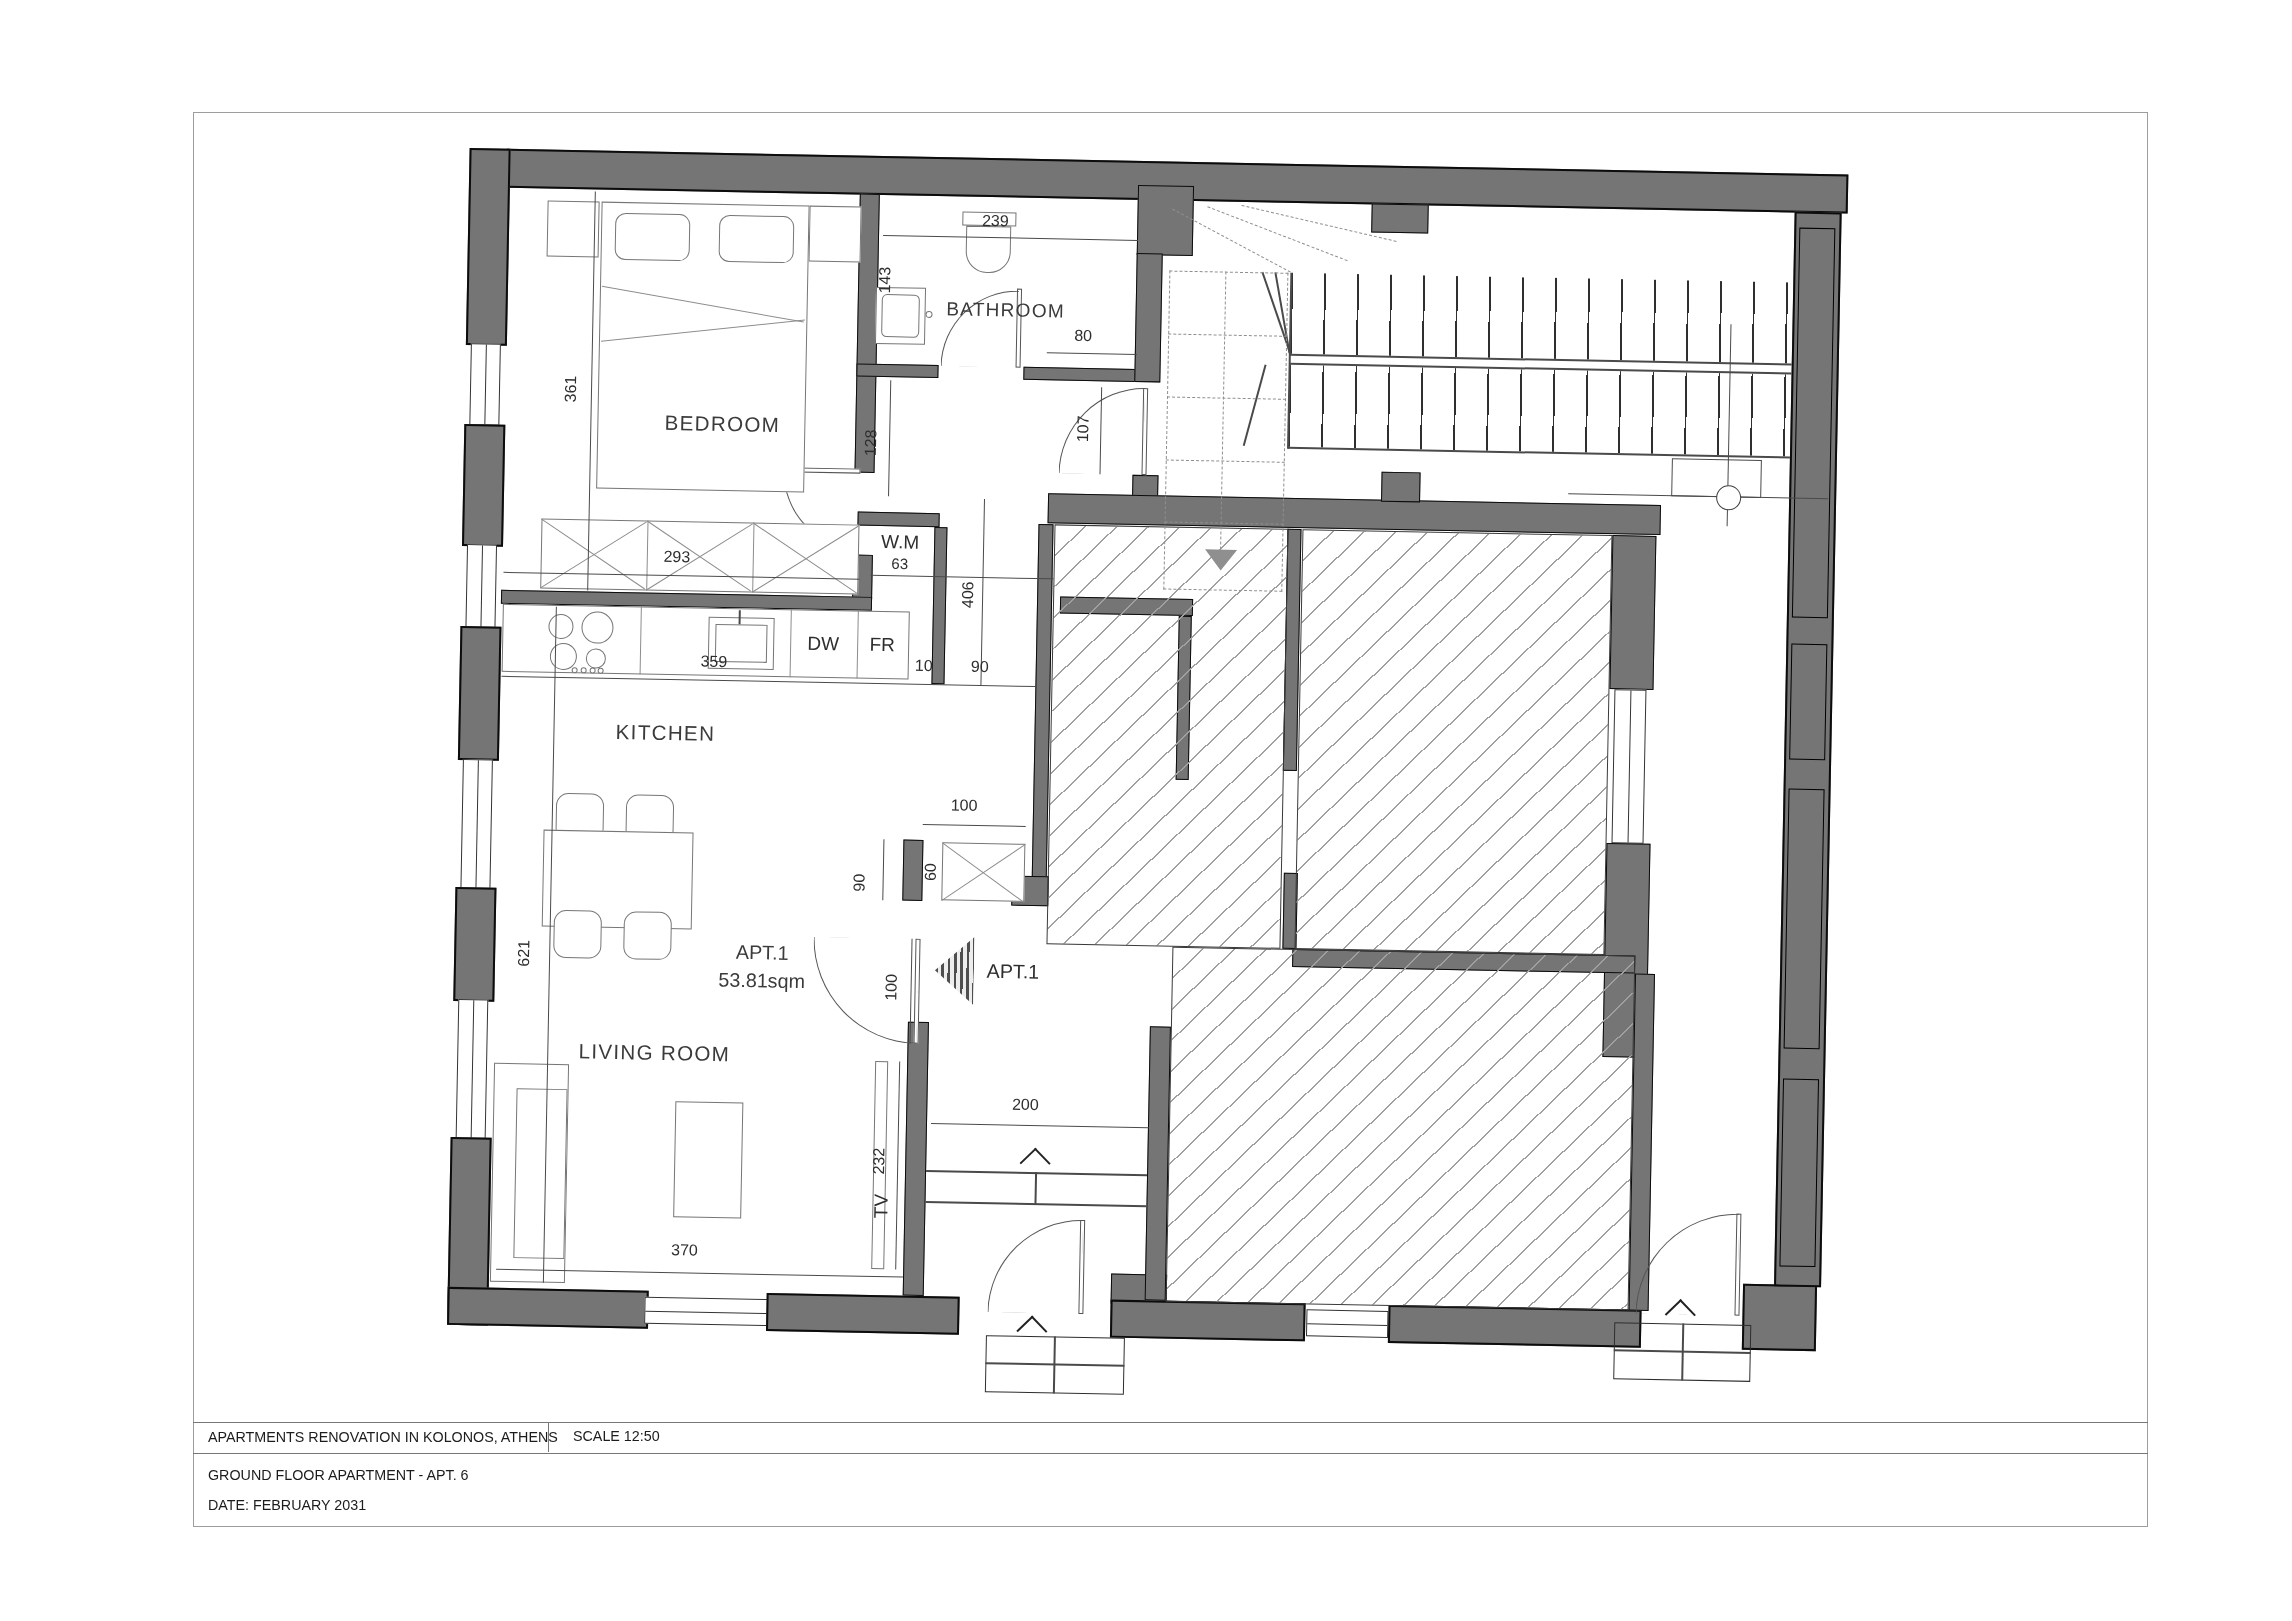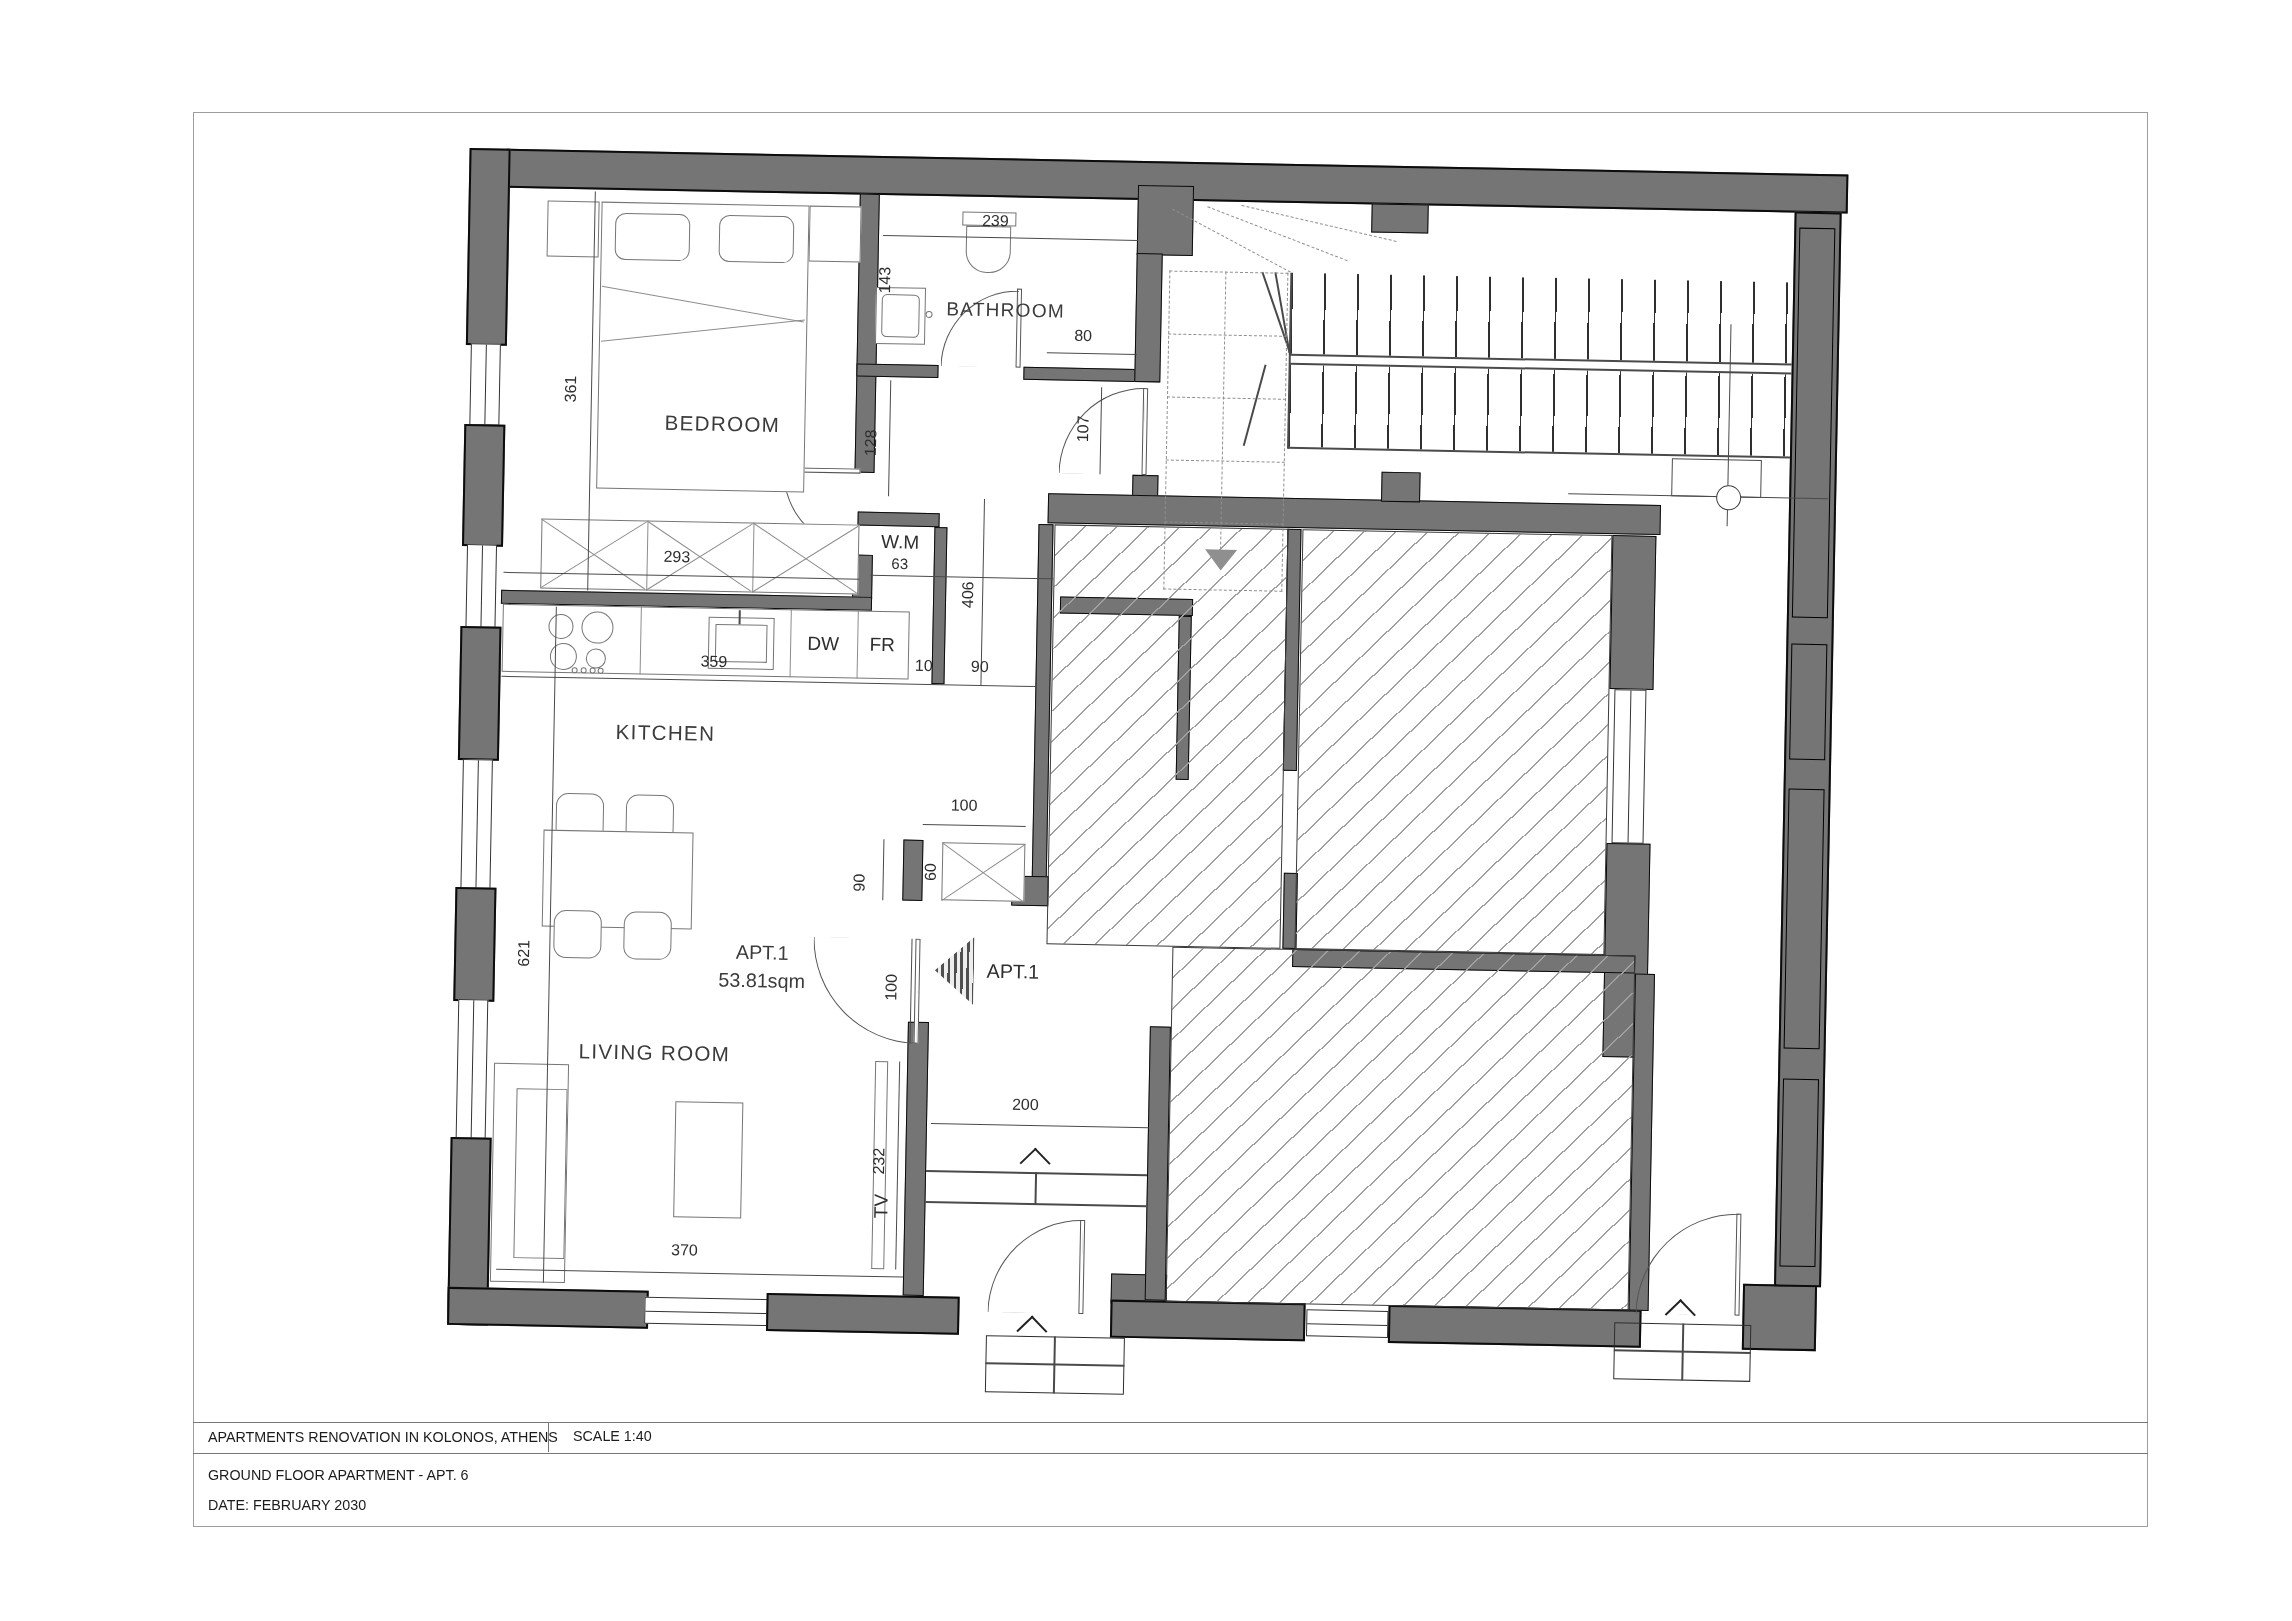--- a/index.html
+++ b/index.html
@@ -273,18 +273,18 @@
     <div class="rlabel" style="left:660px;top:1062px;">LIVING ROOM</div>
     <div class="albl" style="left:766px;top:960px;">APT.1</div>
     <div class="albl" style="left:766px;top:988px;">53.81sqm</div>
 
   </div>
 
   <div class="dl" style="left:193px;top:1422px;width:1955px;height:1.3px;background:#777;"></div>
   <div class="dl" style="left:193px;top:1453px;width:1955px;height:1.3px;background:#777;"></div>
   <div class="dl" style="left:548px;top:1422px;width:1.3px;height:30px;background:#777;"></div>
   <div class="tb" style="left:208px;top:1429px;">APARTMENTS RENOVATION IN KOLONOS, ATHENS</div>
-  <div class="tb" style="left:573px;top:1428px;">SCALE 1:40</div>
+  <div class="tb" style="left:573px;top:1428px;">SCALE 12:50</div>
   <div class="tb" style="left:208px;top:1467px;">GROUND FLOOR APARTMENT - APT. 6</div>
-  <div class="tb" style="left:208px;top:1497px;">DATE: FEBRUARY 2030</div>
+  <div class="tb" style="left:208px;top:1497px;">DATE: FEBRUARY 2031</div>
 
 </div>
 
 
 </body></html>

